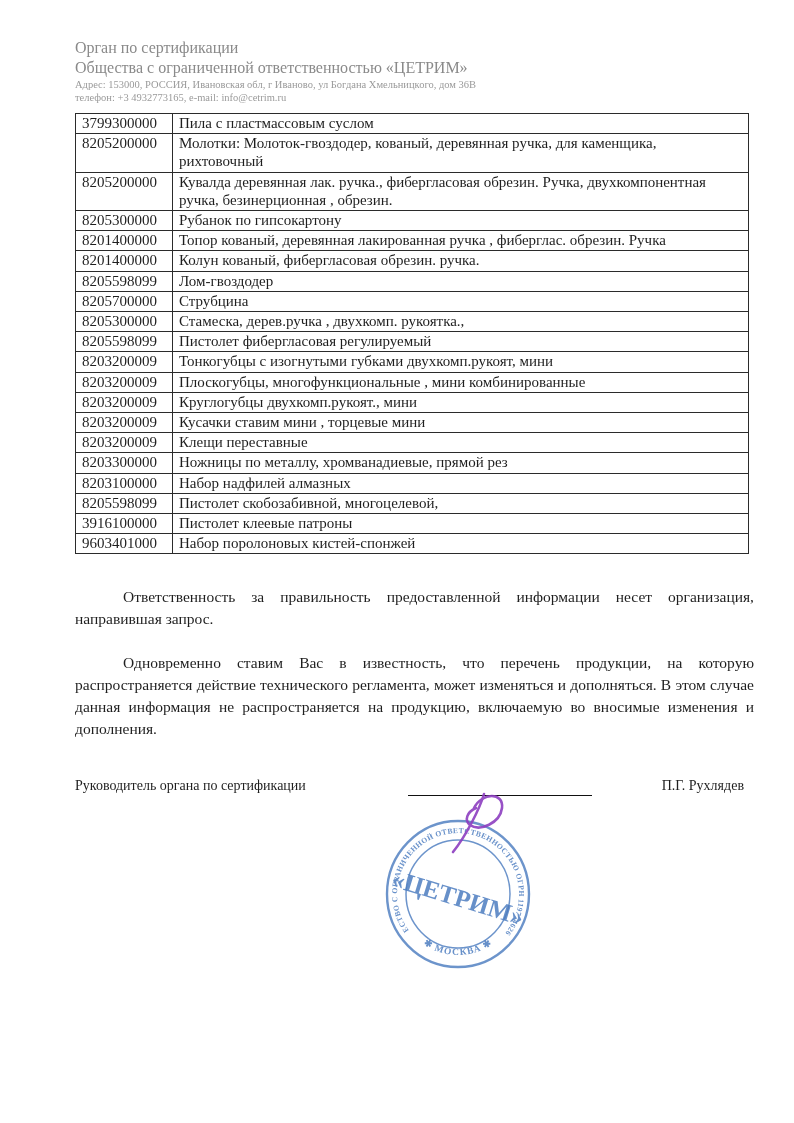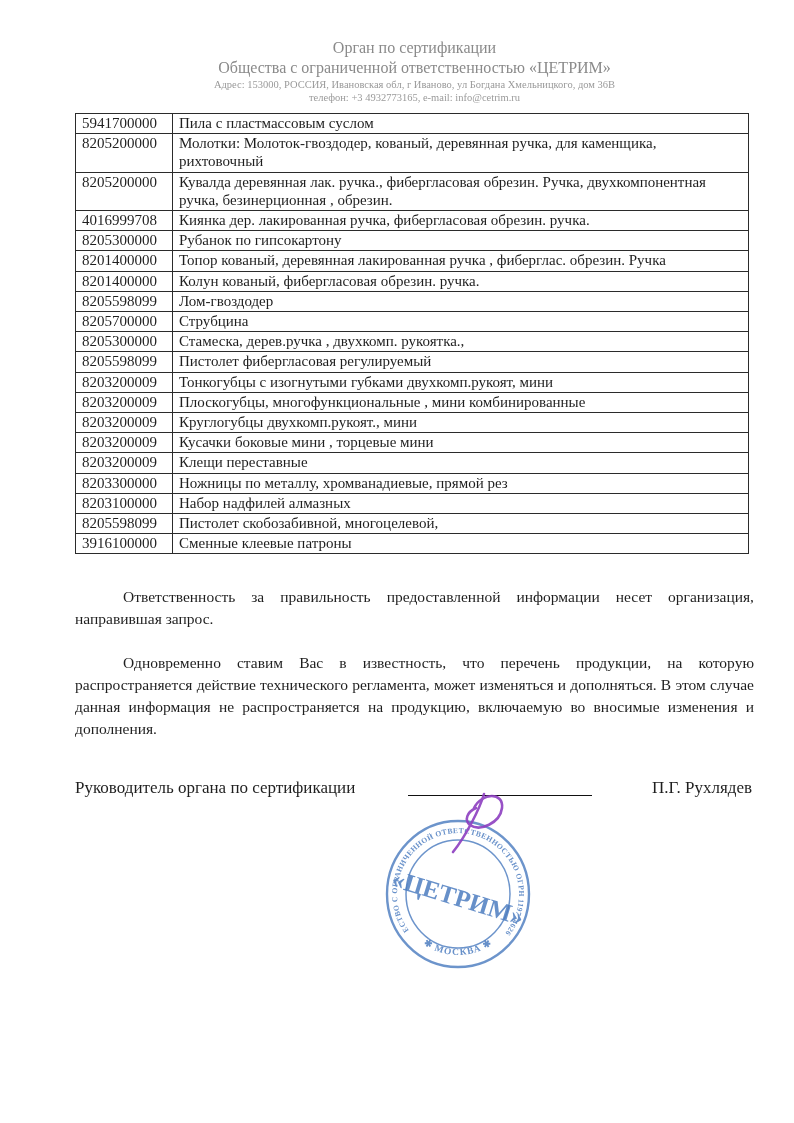--- a/index.html
+++ b/index.html
@@ -7,21 +7,21 @@
   body { font-family: "Liberation Serif", "DejaVu Serif", serif; color: #1f1f1f; }
   .page {
     position: relative;
     width: 794px; height: 1123px;
     background: #ffffff;
     overflow: hidden;
   }
   .content { padding: 38px 40px 0 75px; }
 
   
-  .doc-header { text-align: center; color: #8a8a8a; }
+  .doc-header { color: #8a8a8a; }
   .doc-header .h-line { font-size: 16px; line-height: 20px; }
   .doc-header .h-small { font-size: 10.5px; line-height: 13px; color: #9a9a9a; }
 
   
   table.products {
     margin-top: 9px;
     width: 673px;
     border-collapse: collapse;
     table-layout: fixed;
   }
@@ -44,24 +44,24 @@
     text-indent: 48px;
     margin-bottom: 22px;
   }
 
   
   .sign-row {
     position: relative;
     margin-top: 36px;
     width: 681px;
     height: 24px;
-    font-size: 17px;
+    font-size: 14px;
   }
   .sign-role { position: absolute; left: 0; top: 2px; }
-  .sign-name { position: absolute; right: 4px; top: 2px; text-align: right; }
+  .sign-name { position: absolute; right: 12px; top: 2px; text-align: right; }
   .sign-line {
     position: absolute;
     left: 333px; top: 19px;
     width: 184px; height: 0;
     border-bottom: 1.4px solid #111;
   }
 
   
   .stamp-wrap { position: absolute; left: 378px; top: 814px; width: 160px; height: 160px; }
   .autograph-wrap { position: absolute; left: 440px; top: 788px; width: 80px; height: 75px; }
@@ -75,36 +75,32 @@
     <div class="doc-header">
       <div class="h-line">Орган по сертификации</div>
       <div class="h-line">Общества с ограниченной ответственностью «ЦЕТРИМ»</div>
       <div class="h-small">Адрес: 153000, РОССИЯ, Ивановская обл, г Иваново, ул Богдана Хмельницкого, дом 36В</div>
       <div class="h-small">телефон: +3 4932773165, e-mail: info@cetrim.ru</div>
     </div>
 
     <table class="products">
       <tbody>
           <tr>
-            <td class="code-cell">5941700000</td>
+            <td class="code-cell">3799300000</td>
             <td class="desc-cell">Пила с пластмассовым суслом</td>
           </tr>
           <tr>
             <td class="code-cell">8205200000</td>
             <td class="desc-cell">Молотки: Молоток-гвоздодер,  кованый, деревянная ручка, для каменщика, рихтовочный</td>
           </tr>
           <tr>
             <td class="code-cell">8205200000</td>
             <td class="desc-cell">Кувалда деревянная лак. ручка., фибергласовая обрезин. Ручка, двухкомпонентная ручка, безинерционная ,  обрезин.</td>
           </tr>
           <tr>
-            <td class="code-cell">4016999708</td>
-            <td class="desc-cell">Киянка дер. лакированная ручка, фибергласовая обрезин. ручка.</td>
-          </tr>
-          <tr>
             <td class="code-cell">8205300000</td>
             <td class="desc-cell">Рубанок по гипсокартону</td>
           </tr>
           <tr>
             <td class="code-cell">8201400000</td>
             <td class="desc-cell">Топор кованый, деревянная лакированная ручка ,  фиберглас. обрезин. Ручка</td>
           </tr>
           <tr>
             <td class="code-cell">8201400000</td>
             <td class="desc-cell">Колун кованый, фибергласовая обрезин. ручка.</td>
@@ -132,41 +128,45 @@
           <tr>
             <td class="code-cell">8203200009</td>
             <td class="desc-cell">Плоскогубцы, многофункциональные ,  мини комбинированные</td>
           </tr>
           <tr>
             <td class="code-cell">8203200009</td>
             <td class="desc-cell">Круглогубцы  двухкомп.рукоят., мини</td>
           </tr>
           <tr>
             <td class="code-cell">8203200009</td>
-            <td class="desc-cell">Кусачки боковые мини , торцевые мини</td>
+            <td class="desc-cell">Кусачки ставим мини , торцевые мини</td>
           </tr>
           <tr>
             <td class="code-cell">8203200009</td>
             <td class="desc-cell">Клещи переставные</td>
           </tr>
           <tr>
             <td class="code-cell">8203300000</td>
             <td class="desc-cell">Ножницы по металлу, хромванадиевые, прямой рез</td>
           </tr>
           <tr>
             <td class="code-cell">8203100000</td>
             <td class="desc-cell">Набор надфилей алмазных</td>
           </tr>
           <tr>
             <td class="code-cell">8205598099</td>
             <td class="desc-cell">Пистолет скобозабивной, многоцелевой,</td>
           </tr>
           <tr>
             <td class="code-cell">3916100000</td>
-            <td class="desc-cell">Сменные клеевые патроны</td>
+            <td class="desc-cell">Пистолет клеевые патроны</td>
+          </tr>
+          <tr>
+            <td class="code-cell">9603401000</td>
+            <td class="desc-cell">Набор поролоновых кистей-спонжей</td>
           </tr>
         </tbody>
     </table>
 
     <div class="body-text">
       <p>Ответственность за правильность предоставленной информации несет организация, направившая запрос.</p>
       <p>Одновременно ставим Вас в известность, что перечень продукции, на которую распространяется действие технического регламента, может изменяться и дополняться. В этом случае данная информация не распространяется на продукцию, включаемую во вносимые изменения и дополнения.</p>
     </div>
 
     <div class="sign-row">

